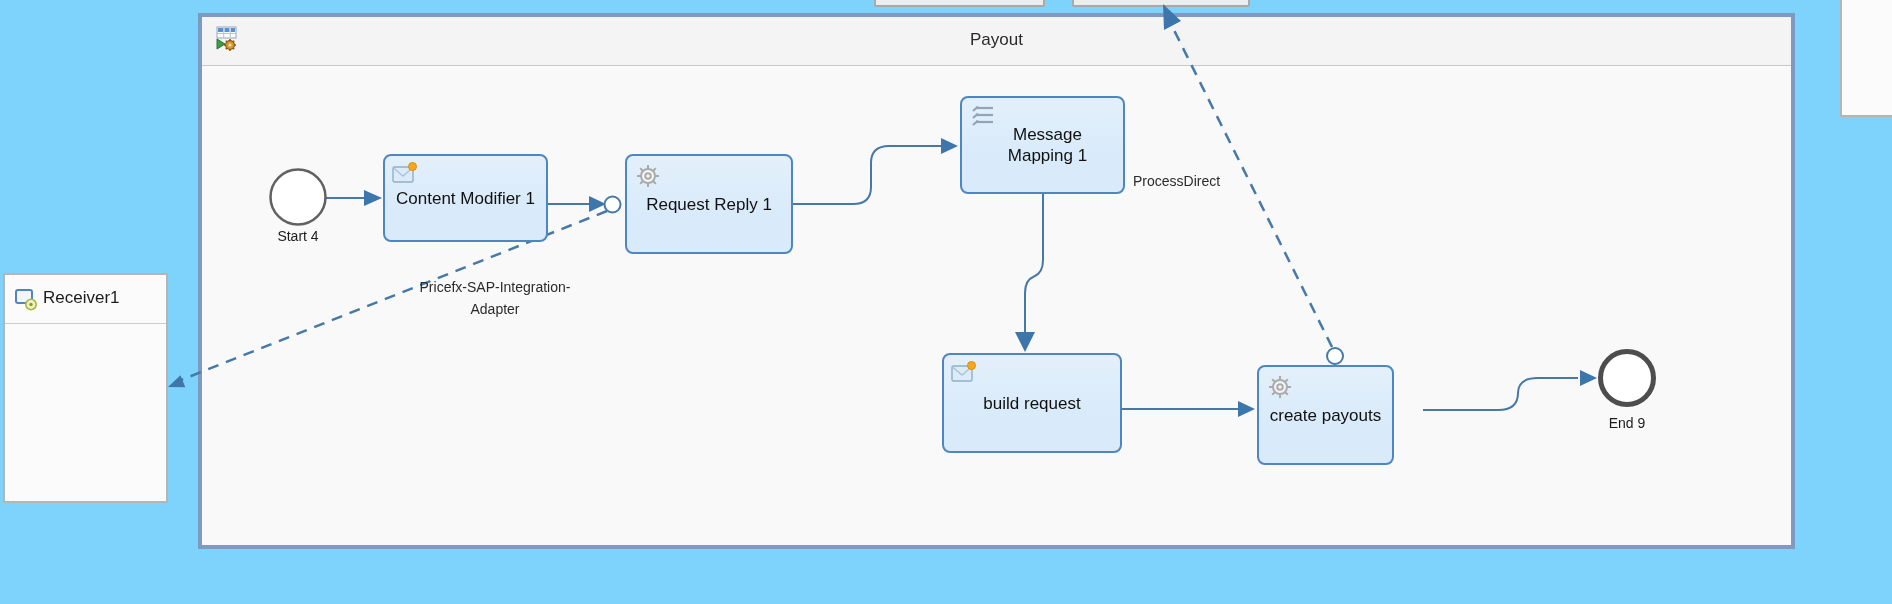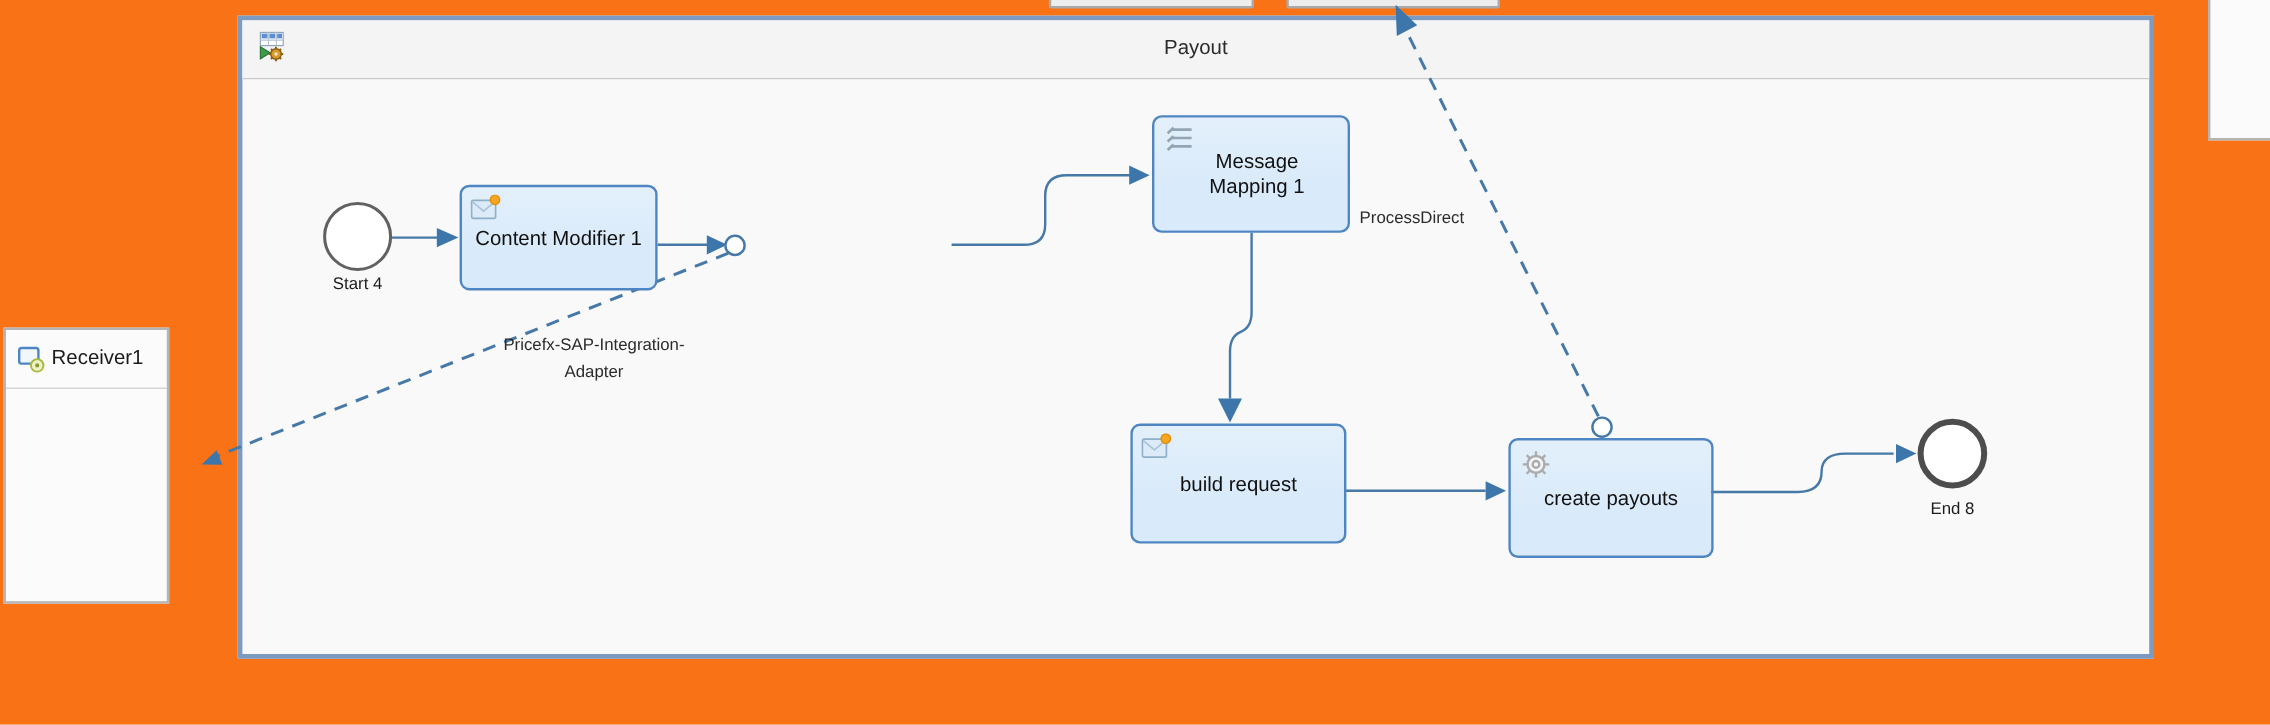--- a/index.html
+++ b/index.html
@@ -1,19 +1,19 @@
 <!DOCTYPE html>
 <html style="--pool-border: #7d9bc1; --pool-header-fill: #f4f4f4; --pool-body-fill: #f9f9f9; --task-fill: #d9eafa; --task-border: #4e86c4; --connector: #4678a8; --arrowhead: #3d76ab; --text: #1c1c1c;"><head>
 <meta charset="utf-8">
 <style>
   html,body{margin:0;padding:0;background:#fff;}
   .canvas{
     position:relative;width:1892px;height:604px;overflow:hidden;
     font-family:"Liberation Sans",sans-serif;color:var(--text,#1c1c1c);
-    background:#f97316;
+    background:#7dd3fc;
   }
   
   .pool{
     position:absolute;left:198px;top:13px;width:1597px;height:536px;
     box-sizing:border-box;border:4px solid var(--pool-border,#7d9bc1);
     background:var(--pool-body-fill,#f9f9f9);z-index:1;
   }
   .pool-header{
     position:absolute;left:0;top:0;right:0;height:48px;
     background:var(--pool-header-fill,#f4f4f4);
@@ -23,21 +23,21 @@
     position:absolute;left:0;right:0;top:13px;text-align:center;
     font-size:17px;color:#2b2b2b;
   }
   .pool-icon{position:absolute;left:13px;top:9px;width:24px;height:26px;}
   
   .participant{
     position:absolute;box-sizing:border-box;
     border:2px solid var(--participant-border,#b5b5b5);
     background:#fbfbfb;z-index:1;
   }
-  #receiver1{left:3px;top:273px;width:138px;height:230px;}
+  #receiver1{left:3px;top:273px;width:165px;height:230px;}
   .participant-header{
     position:relative;height:48px;border-bottom:1px solid #ccc;
   }
   .participant-icon{position:absolute;left:9px;top:13px;width:26px;height:24px;}
   .participant-label{
     position:absolute;left:38px;top:13px;font-size:17px;white-space:nowrap;
   }
   #participant-partial{left:1840px;top:-6px;width:70px;height:123px;z-index:1;}
   
   .top-btn{
@@ -62,21 +62,21 @@
     position:absolute;box-sizing:border-box;z-index:4;
     border:2px solid var(--task-border,#4e86c4);border-radius:8px;
     background:linear-gradient(180deg,#e3f0fb 0%,var(--task-fill,#d9eafa) 60%);
     display:flex;align-items:center;justify-content:center;
     font-size:17px;text-align:center;line-height:21px;color:#111;
   }
   #task-content-modifier{left:383px;top:154px;width:165px;height:88px;}
   #task-request-reply  {left:625px;top:154px;width:168px;height:100px;}
   #task-message-mapping{left:960px;top:96px; width:165px;height:98px;padding-left:10px;}
   #task-build-request  {left:942px;top:353px;width:180px;height:100px;}
-  #task-create-payouts {left:1257px;top:365px;width:171px;height:100px;}
+  #task-create-payouts {left:1257px;top:365px;width:137px;height:100px;}
   #task-message-mapping .task-label{max-width:100px;}
   .task-icon{position:absolute;left:7px;top:6px;}
   
   .flabel{position:absolute;font-size:14px;z-index:5;color:#1c1c1c;}
   #label-start{left:250px;top:228px;width:96px;text-align:center;}
   #label-end{left:1579px;top:415px;width:96px;text-align:center;}
   #label-adapter{left:409px;top:276px;width:172px;text-align:center;line-height:22px;color:#2b2b2b;}
   #label-processdirect{left:1133px;top:173px;white-space:nowrap;color:#2b2b2b;}
 </style>
 </head>
@@ -163,20 +163,35 @@
     <span class="task-icon">
       <svg width="26" height="22" viewBox="0 0 26 22">
         <rect x="1" y="5" width="20" height="15" rx="1.5" fill="#dcebf7" stroke="#8fb0c9" stroke-width="1.4"></rect>
         <polyline points="1.5,6 11,14 20.5,6" fill="none" stroke="#aac4da" stroke-width="1.4"></polyline>
         <circle cx="20.5" cy="4.5" r="4" fill="#f5a623" stroke="#e08c00" stroke-width="1"></circle>
       </svg>
     </span>
     <span class="task-label">Content Modifier 1</span>
   </div>
 
+  <div class="task" id="task-request-reply">
+    <span class="task-icon">
+      <svg width="28" height="28" viewBox="0 0 28 28">
+        <g stroke="#ababab" stroke-width="2" fill="none">
+          <line x1="14" y1="3" x2="14" y2="25"></line>
+            <line x1="3" y1="14" x2="25" y2="14"></line>
+          <line x1="6.2" y1="6.2" x2="21.8" y2="21.8"></line>
+            <line x1="21.8" y1="6.2" x2="6.2" y2="21.8"></line>
+        </g>
+        <circle cx="14" cy="14" r="7" fill="#f3f6f9" stroke="#ababab" stroke-width="2"></circle>
+        <circle cx="14" cy="14" r="2.8" fill="none" stroke="#ababab" stroke-width="2"></circle>
+      </svg>
+    </span>
+    <span class="task-label">Request Reply 1</span>
+  </div>
 
   <div class="task" id="task-message-mapping">
     <span class="task-icon">
       <svg width="28" height="22" viewBox="0 0 28 22">
         <g stroke="#93a4b5" stroke-width="2.2" fill="none">
           <line x1="7" y1="4" x2="24" y2="4"></line>
             <line x1="4" y1="7" x2="9" y2="2.5"></line>
           <line x1="7" y1="11" x2="24" y2="11"></line>
             <line x1="4" y1="14" x2="9" y2="9.5"></line>
           <line x1="7" y1="18" x2="24" y2="18"></line>
@@ -213,17 +228,17 @@
     </span>
     <span class="task-label">create payouts</span>
   </div>
 
   <svg class="overlay" width="1892" height="604" viewBox="0 0 1892 604">
     <circle class="endpoint" cx="612.5" cy="204.5" r="8"></circle>
     <circle class="endpoint" cx="1335" cy="356" r="8"></circle>
   </svg>
 
   <div class="flabel" id="label-start">Start 4</div>
-  <div class="flabel" id="label-end">End 8</div>
+  <div class="flabel" id="label-end">End 9</div>
   <div class="flabel" id="label-adapter">Pricefx-SAP-Integration-Adapter</div>
   <div class="flabel" id="label-processdirect">ProcessDirect</div>
 
 </div>
 
 </body></html>

